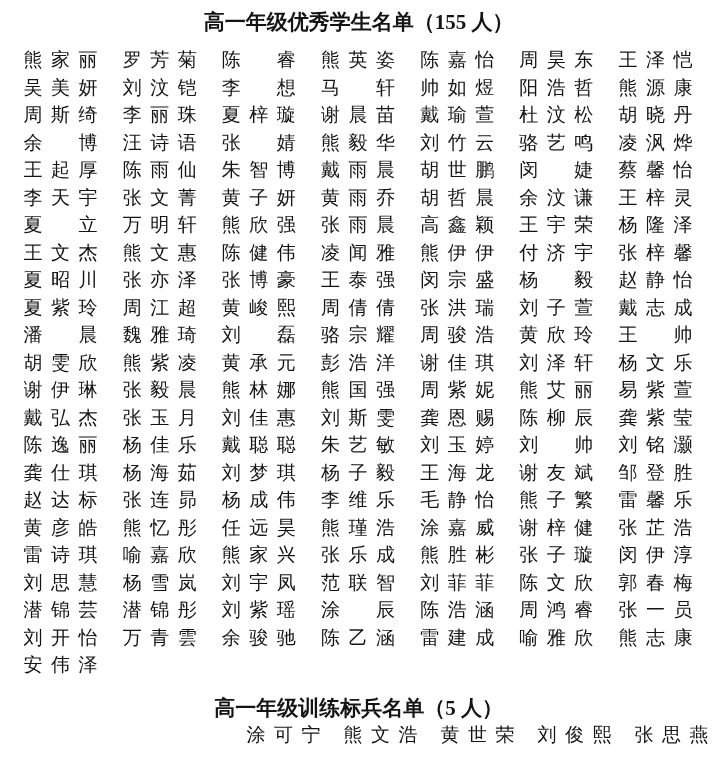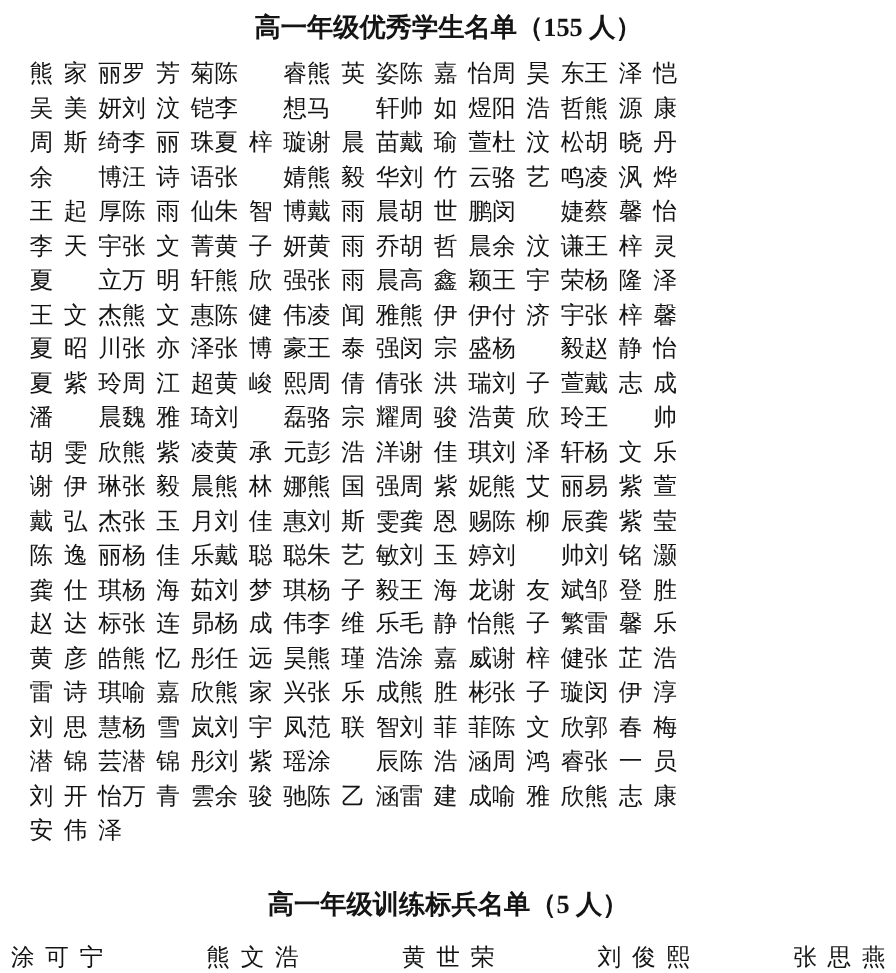--- a/index.html
+++ b/index.html
@@ -16,45 +16,45 @@
   .doc-title {
     text-align: center;
     font-size: 21px;
     font-weight: bold;
     line-height: 26px;
     padding-top: 9px;
     white-space: nowrap;
   }
   .name-grid {
     display: flex;
+    justify-content: space-between;
     padding: 11px 16px 0 15px;
   }
   .name-col {
     display: flex;
     flex-direction: column;
   }
   .name {
     width: 74px;
     height: 27.5px;
     line-height: 27.5px;
     font-size: 19px;
     text-align: justify;
     text-align-last: justify;
     white-space: nowrap;
     overflow: hidden;
   }
   .doc-title-2 {
     padding-top: 0;
-    margin-top: 31px;
+    margin-top: 16px;
   }
   .training-row {
     display: flex;
-    justify-content: space-between;
+    justify-content: flex-end;
     gap: 23px;
-    margin-top: 17px;
   }
 </style>
 </head>
 <body>
 
 <div class="page">
 
   <h1 class="doc-title">高一年级优秀学生名单（155 人）</h1>
 
   <div class="name-grid">

